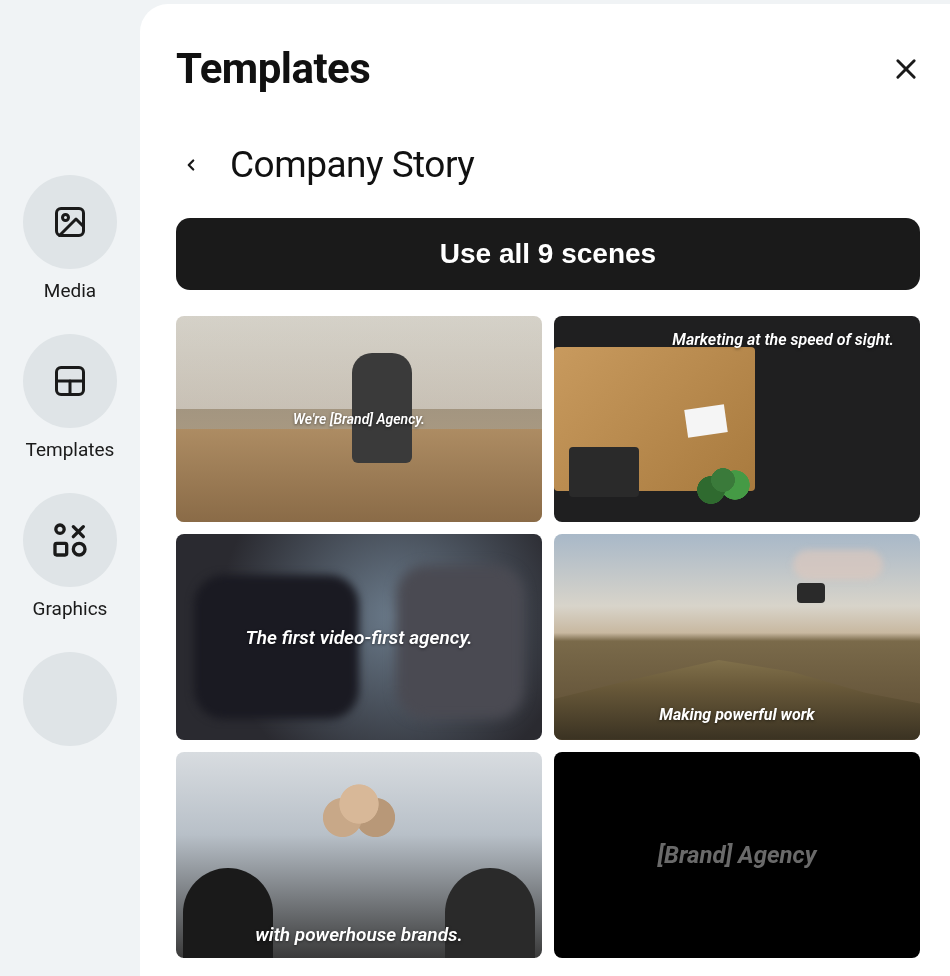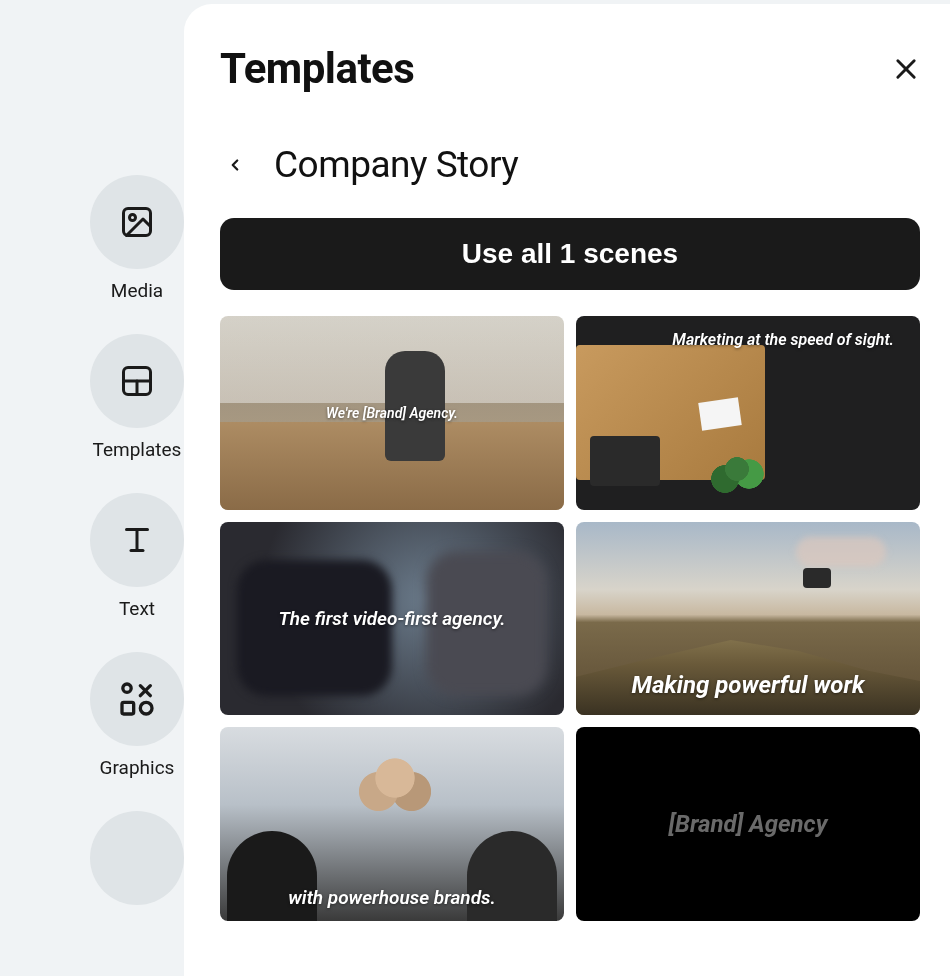--- a/index.html
+++ b/index.html
@@ -8,24 +8,23 @@
     background: #f0f3f5;
     width: 950px;
     height: 976px;
     overflow: hidden;
     display: flex;
   }
   .sidebar {
     width: 140px;
     display: flex;
     flex-direction: column;
-    align-items: flex-end;
+    align-items: center;
     padding-top: 175px;
     gap: 32px;
-    margin-left: 44px;
   }
   .sidebar-item {
     display: flex;
     flex-direction: column;
     align-items: center;
     gap: 10px;
     cursor: pointer;
   }
   .sidebar-icon-circle {
     width: 94px;
@@ -186,21 +185,21 @@
     clip-path: polygon(0 100%,0 55%,20% 35%,45% 12%,65% 25%,85% 48%,100% 60%,100% 100%);
   }
   .scene-4 .cloud {
     position:absolute; top:8%; right:10%; width:90px; height:30px;
     background:rgba(220,200,190,0.7); border-radius:20px; filter:blur(3px);
   }
   .scene-4 .biker {
     position:absolute; top:24%; right:26%; width:28px; height:20px;
     background:#2a2a2a; border-radius:4px;
   }
-  .scene-4 .scene-caption { bottom:16px; font-size:24px; font-weight:700; }
+  .scene-4 .scene-caption { bottom:16px; font-size:16px; font-weight:700; }
   
   .scene-5 {
     background: linear-gradient(to bottom,#d8dce0 0%, #b8c0c8 40%, #3a3a3a 100%);
   }
   .scene-5 .person-a {
     position:absolute; left:2%; bottom:0; width:90px; height:90px;
     background:#1a1a1a; border-radius:50% 50% 0 0;
   }
   .scene-5 .person-b {
     position:absolute; right:2%; bottom:0; width:90px; height:90px;
@@ -239,30 +238,20 @@
     <div class="sidebar-icon-circle">
       <svg width="36" height="36" viewBox="0 0 24 24" fill="none" stroke="#1a1a1a" stroke-width="2" stroke-linecap="round" stroke-linejoin="round">
           <rect x="3" y="3" width="18" height="18" rx="3"></rect>
           <line x1="3" y1="12" x2="21" y2="12"></line>
           <line x1="12" y1="12" x2="12" y2="21"></line>
         </svg>
     </div>
     <span class="sidebar-label">Templates</span>
   </div>
 
-  <div class="sidebar-item">
-    <div class="sidebar-icon-circle">
-      <svg width="36" height="36" viewBox="0 0 24 24" fill="none" stroke="#1a1a1a" stroke-width="2" stroke-linecap="round" stroke-linejoin="round">
-          <path d="M5 5h14"></path>
-          <path d="M12 5v14"></path>
-          <path d="M8 19h8"></path>
-        </svg>
-    </div>
-    <span class="sidebar-label">Text</span>
-  </div>
 
   <div class="sidebar-item">
     <div class="sidebar-icon-circle">
       <svg width="40" height="40" viewBox="0 0 24 24" fill="none" stroke="#1a1a1a" stroke-width="2" stroke-linecap="round" stroke-linejoin="round">
         <path d="M8.5 5.5a2.5 2.5 0 0 1-5 0 2.5 2.5 0 0 1 2.5-2.5c1.5 0 2.5 1.5 2.5 2.5z"></path>
         <path d="M14 4l6 6"></path>
           <path d="M20 4l-6 6"></path>
         <rect x="3" y="14" width="7" height="7" rx="1"></rect>
         <circle cx="17.5" cy="17.5" r="3.5"></circle>
       </svg>
@@ -291,21 +280,21 @@
 
   <div class="subheader">
     <div class="back-btn">
       <svg width="18" height="18" viewBox="0 0 24 24" fill="none" stroke="#1a1a1a" stroke-width="3" stroke-linecap="round" stroke-linejoin="round">
           <polyline points="15 18 9 12 15 6"></polyline>
         </svg>
     </div>
     <h2 class="subheader-title">Company Story</h2>
   </div>
 
-  <button class="use-all-btn">Use all 1 scenes</button>
+  <button class="use-all-btn">Use all 9 scenes</button>
 
   <div class="scenes-grid">
     <div class="scene-card scene-1">
       <div class="desk"></div>
         <div class="person"></div>
       <span class="scene-caption">We're [Brand] Agency.</span>
     </div>
     <div class="scene-card scene-2">
       <div class="wood"></div>
         <div class="laptop"></div>

